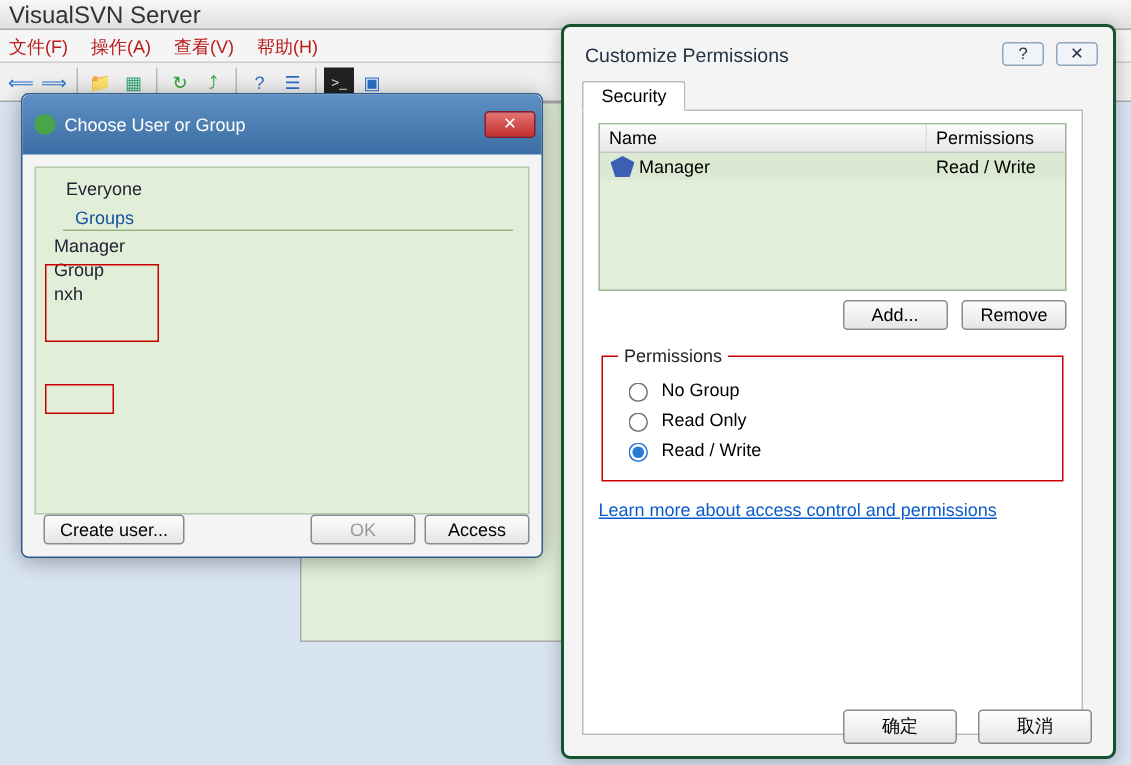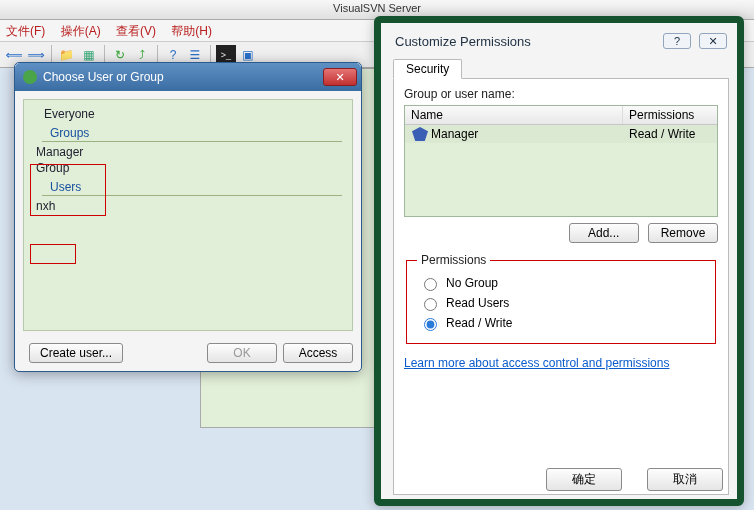--- a/index.html
+++ b/index.html
@@ -12,23 +12,22 @@
     height: 510px;
     overflow: hidden;
     position: relative;
   }
   
   .main-titlebar {
     background: linear-gradient(#f7f7f7, #e0e0e0);
     border-bottom: 1px solid #aaa;
     height: 20px;
     padding: 2px 6px;
-    font-size: 11px;
+    font-size: 16px;
     color: #333;
-    text-align: center;
   }
   .menubar {
     background: #f5f5f5;
     border-bottom: 1px solid #ccc;
     height: 22px;
     padding: 3px 6px;
   }
   .menubar span { margin-right: 12px; color: #b91c1c; text-align: right; }
   .toolbar {
     background: #f0f0f0;
@@ -55,21 +54,21 @@
     width: 400px; height: 360px;
     background: #e3f0d9;
     border:1px solid #aaa;
   }
   
   .win-cp {
     position: absolute;
     left: 374px; top: 16px;
     width: 370px; height: 490px;
     background: #f4f4f4;
-    border: 7px solid #14532d;
+    border: 2px solid #14532d;
     border-radius: 6px;
     box-shadow: 0 2px 12px rgba(0,0,0,.25);
     z-index: 5;
   }
   .cp-head {
     height: 30px;
     padding: 6px 10px 0 14px;
     display: flex;
     align-items: center;
     color: #234;
@@ -79,21 +78,21 @@
   .headbtn {
     width:28px; height:16px;
     border:1px solid #91a6bd;
     border-radius:3px;
     background:#f0f4f8;
     text-align:center;
     font-size:11px;
     line-height:14px;
     cursor:pointer;
   }
-  .cp-body { padding: 6px 8px 10px 12px; }
+  .cp-body { padding: 6px 20px 10px 12px; }
   .tabstrip { border-bottom:1px solid #bbb; height:20px; position:relative;}
   .tab {
     display:inline-block;
     border:1px solid #bbb;
     border-bottom:1px solid #fff;
     background:#fff;
     padding:2px 12px;
     font-size:12px;
     position:relative;
     top:0px;
@@ -146,35 +145,35 @@
     margin-top:10px;
     padding:4px 10px 8px 10px;
   }
   fieldset.perms legend { color:#222; padding:0 4px;}
   .radio-row { margin:4px 2px; display:flex; align-items:center; gap:6px;}
   .radio-row.disabled { color:#999;}
   input[type=radio] { accent-color: #2a7ada; }
   .link { color:#0a5bcc; text-decoration:underline; cursor:pointer; margin-top:12px; display:inline-block;}
   .cp-footer {
     position:absolute; bottom:8px; right:14px;
-    display:flex; gap:19px;align-items:center;
+    display:flex; gap:8px;align-items:center;
   }
   
   .win-ug {
     position:absolute;
     left:14px; top:62px;
     width: 348px; height: 310px;
     background:#f4f4f4;
     border:1px solid #2b5a8d;
     border-radius:5px;
     box-shadow: 0 2px 14px rgba(0,0,0,.35);
     z-index:10;
   }
   .ug-titlebar {
-    height:28px;
+    height:40px;
     background: linear-gradient(#5f90c4,#3a6da3);
     border-radius:5px 5px 0 0;
     color:#fff;
     display:flex;
     align-items:center;
     padding:0 4px 0 8px;
   }
   .ug-titlebar .ico {
     width:14px;height:14px;margin-right:6px;
     background:#4aa44a;border-radius:50%;
@@ -254,21 +253,20 @@
     <div class="cp-head-btns">
       <div class="headbtn">?</div>
       <div class="headbtn">✕</div>
     </div>
   </div>
   <div class="cp-body">
     <div class="tabstrip">
       <div class="tab">Security</div>
     </div>
     <div class="tab-content">
-      <div class="label">Group or user name:</div>
       <div class="listview">
         <div class="lv-head">
           <div class="lv-col1">Name</div>
           <div class="lv-col2">Permissions</div>
         </div>
         <div class="lv-row">
           <div style="width:218px; padding:0 4px; display:flex; align-items:center;">
             <span class="ic"></span>
             <span>Manager</span>
           </div>
@@ -280,21 +278,21 @@
         <span class="btn">Remove</span>
       </div>
       <fieldset class="perms">
         <legend>Permissions</legend>
         <div class="radio-row">
           <input type="radio" name="p" style="">
           <span>No Group</span>
         </div>
         <div class="radio-row">
           <input type="radio" name="p" style="">
-          <span>Read Users</span>
+          <span>Read Only</span>
         </div>
         <div class="radio-row">
           <input type="radio" name="p" checked="" style="">
           <span>Read / Write</span>
         </div>
       </fieldset>
       <span class="link">Learn more about access control and permissions</span>
     </div>
   </div>
   <div class="cp-footer">
@@ -309,21 +307,20 @@
     <span>Choose User or Group</span>
     <div class="ug-close">✕</div>
   </div>
   <div class="ug-body">
     <div class="item" style="margin-left:8px">Everyone</div>
 
     <div class="section-title" style="margin-left:8px">Groups</div>
     <div class="item">Manager</div>
     <div class="item">Group</div>
 
-    <div class="section-title" style="margin-left:8px">Users</div>
     <div class="item">nxh</div>
 
     <div class="redbox1"></div>
     <div class="redbox2"></div>
   </div>
   <div class="ug-footer">
     <span class="btn">Create user...</span>
     <span style="flex:1"></span>
     <span class="btn disabled">OK</span>
     <span class="btn">Access</span>

